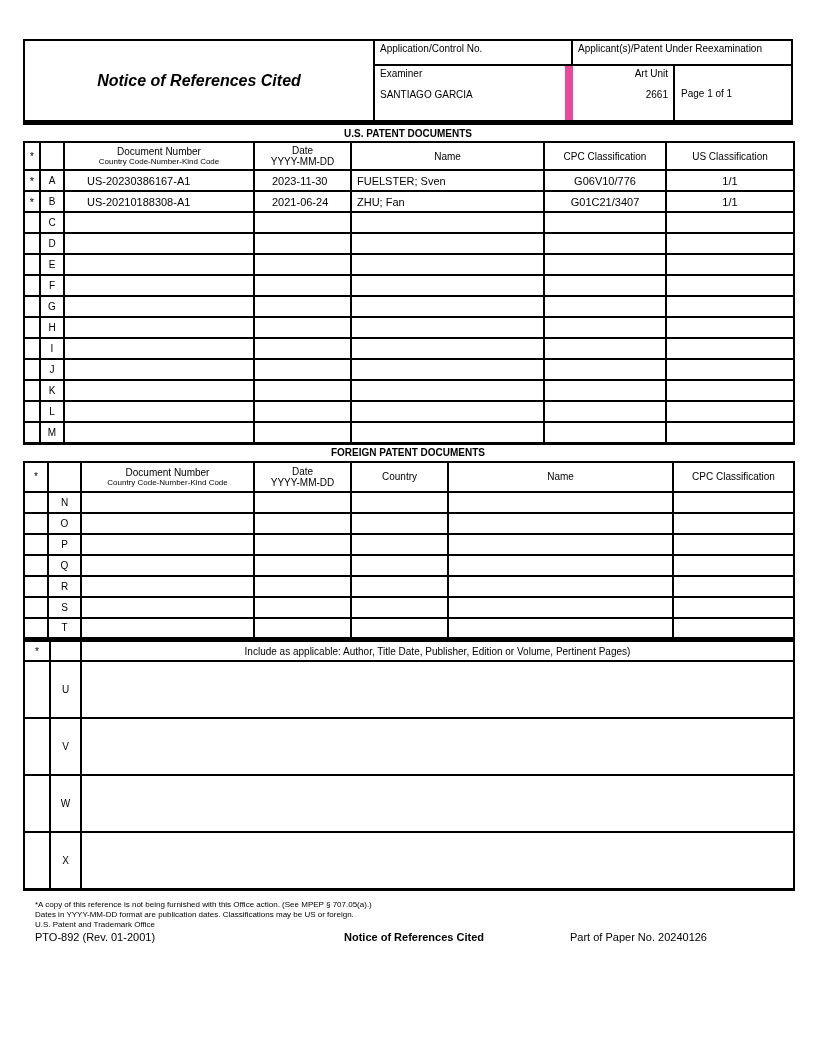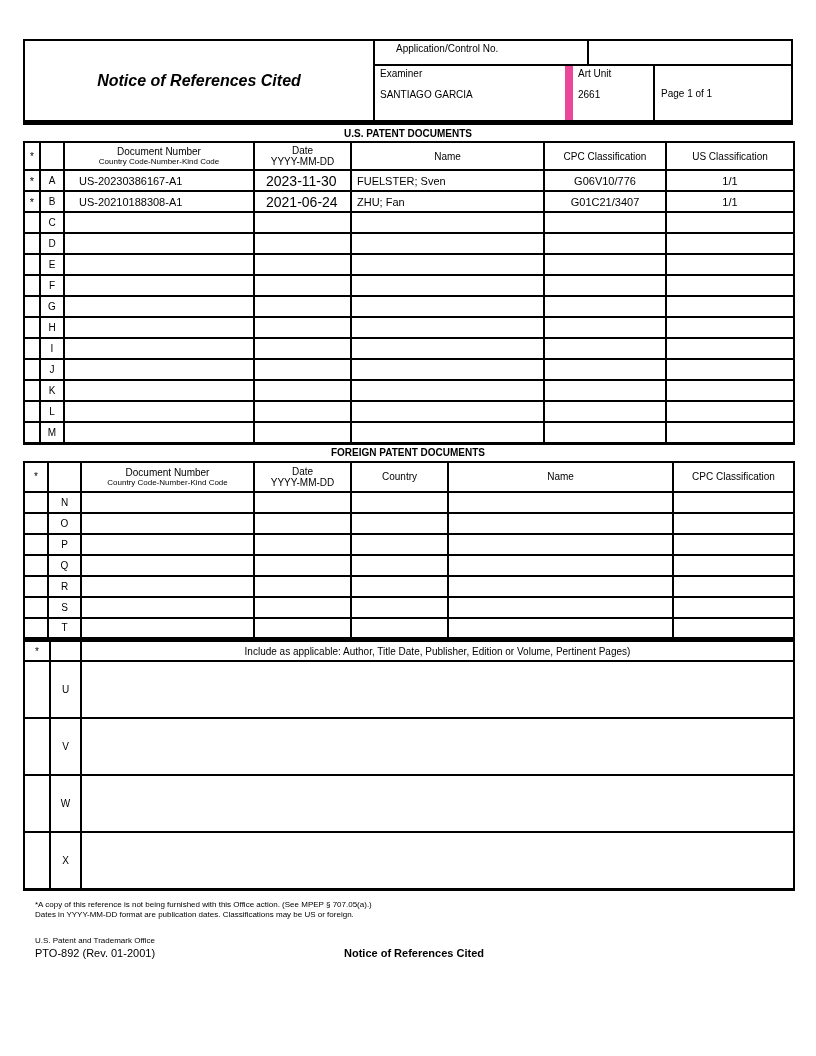--- a/index.html
+++ b/index.html
@@ -14,29 +14,29 @@
   .hdr {
     display: flex; border: 2px solid #000; border-bottom: 5px solid #000;
     height: 86px; width: 770px;
   }
   .hdr-title {
     width: 350px; border-right: 2px solid #000;
     display: flex; align-items: center; justify-content: center;
     font-size: 16px; font-weight: bold; font-style: italic;
   }
   .hdr-right { flex: 1; display: flex; flex-direction: column; }
-  .hdr-top { display: flex; height: 25px; border-bottom: 2px solid #000; padding-left: 16px; }
+  .hdr-top { display: flex; height: 25px; border-bottom: 2px solid #000; }
   .hdr-bot { display: flex; flex: 1; }
   .hcell { padding: 2px 5px; font-size: 10px; line-height: 12px; overflow: hidden; }
   .hcell .lbl { display: block; }
   .hcell .val { display: block; margin-top: 9px; }
   .c-app   { width: 198px; border-right: 2px solid #000; }
   .c-appl  { flex: 1; }
   .c-exam  { width: 198px; border-right: 8px solid #ec4899; }
-  .c-art   { width: 82px; border-right: 2px solid #000; }
+  .c-art   { width: 102px; border-right: 2px solid #000; text-align: right; }
   .c-page  { flex: 1; display: flex; align-items: center; padding-left: 6px; font-size: 10px; }
   
   .sec-title {
     text-align: center; font-weight: bold; font-size: 10px;
   }
   .st-us { height: 16px; line-height: 18px; }
   .st-fo { height: 16px; line-height: 15px; }
   .st-np { height: 21px; line-height: 20px; }
   
   table.doc {
@@ -49,47 +49,51 @@
     text-align: center; vertical-align: middle; padding: 2px 1px;
   }
   table.doc th .sub { font-size: 8px; line-height: 9px; }
   tr.hdr-row-us { height: 28px; }
   tr.hdr-row-fo { height: 30px; }
   tr.hdr-row-np { height: 20px; }
   tr.r { height: 21px; }
   tr.r-npl { height: 57px; }
   td.star-c  { text-align: center; font-size: 11px; vertical-align: middle; }
   td.letter-c{ text-align: center; font-size: 10px; vertical-align: middle; }
-  td.doc-c   { text-align: left; padding-left: 14px; font-size: 11px; vertical-align: middle; }
-  td.date-c  { text-align: left; padding-left: 11px; font-size: 14px; vertical-align: middle; }
+  td.doc-c   { text-align: left; padding-left: 22px; font-size: 11px; vertical-align: middle; }
+  td.date-c  { text-align: left; padding-left: 17px; font-size: 11px; vertical-align: middle; }
   td.name-c  { text-align: left; padding-left: 5px; font-size: 11px; vertical-align: middle; }
   td.ctr-c   { text-align: center; font-size: 11px; vertical-align: middle; }
   td.npl-c   { text-align: left; padding: 3px 6px; font-size: 11px; vertical-align: top; white-space: normal; }
   th.note-h  { font-size: 10px; }
   
   .footnotes { margin-top: 9px; padding-left: 12px; font-size: 8px; line-height: 10px; }
-  .footer { margin-top: 16px; padding-left: 12px; }
+  .footer { padding-left: 12px; }
   .footer .office { font-size: 8px; line-height: 9px; }
   .footer-row { display: grid; grid-template-columns: 1fr auto 1fr; align-items: baseline; margin-top: 2px; }
   .footer-row .l { text-align: left; font-size: 11px; }
   .footer-row .c { text-align: center; font-size: 11px; font-weight: bold; }
   .footer-row .rt { text-align: center; font-size: 11px; }
 </style>
 </head>
 <body>
 
 <div class="page">
 
   <div class="hdr">
     <div class="hdr-title">Notice of References Cited</div>
     <div class="hdr-right">
       <div class="hdr-top">
         <div class="hcell c-app">
           <span class="lbl">Application/Control No.</span>
           <span class="val">18/350,768</span>
+        </div>
+        <div class="hcell c-appl">
+          <span class="lbl">Applicant(s)/Patent Under Reexamination</span>
+          <span class="val">PANG et al.</span>
         </div>
       </div>
       <div class="hdr-bot">
         <div class="hcell c-exam">
           <span class="lbl">Examiner</span>
           <span class="val">SANTIAGO GARCIA</span>
         </div>
         <div class="hcell c-art">
           <span class="lbl">Art Unit</span>
           <span class="val">2661</span>
@@ -380,16 +384,17 @@
   <div class="footnotes">
     <div>*A copy of this reference is not being furnished with this Office action. (See MPEP § 707.05(a).)</div>
     <div>Dates in YYYY-MM-DD format are publication dates. Classifications may be US or foreign.</div>
   </div>
 
   <div class="footer">
     <div class="office">U.S. Patent and Trademark Office</div>
     <div class="footer-row">
       <div class="l">PTO-892 (Rev. 01-2001)</div>
       <div class="c">Notice of References Cited</div>
+      <div class="rt">Part of Paper No. 20240126</div>
     </div>
   </div>
 
 </div>
 
 </body></html>

